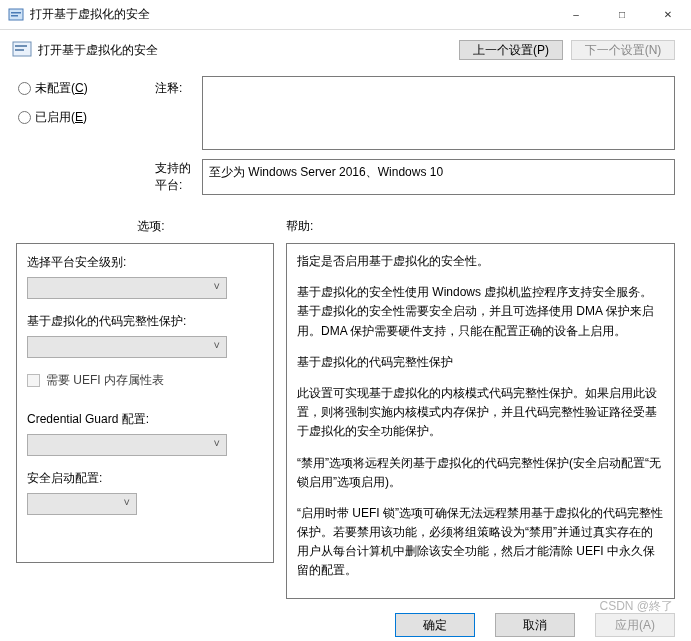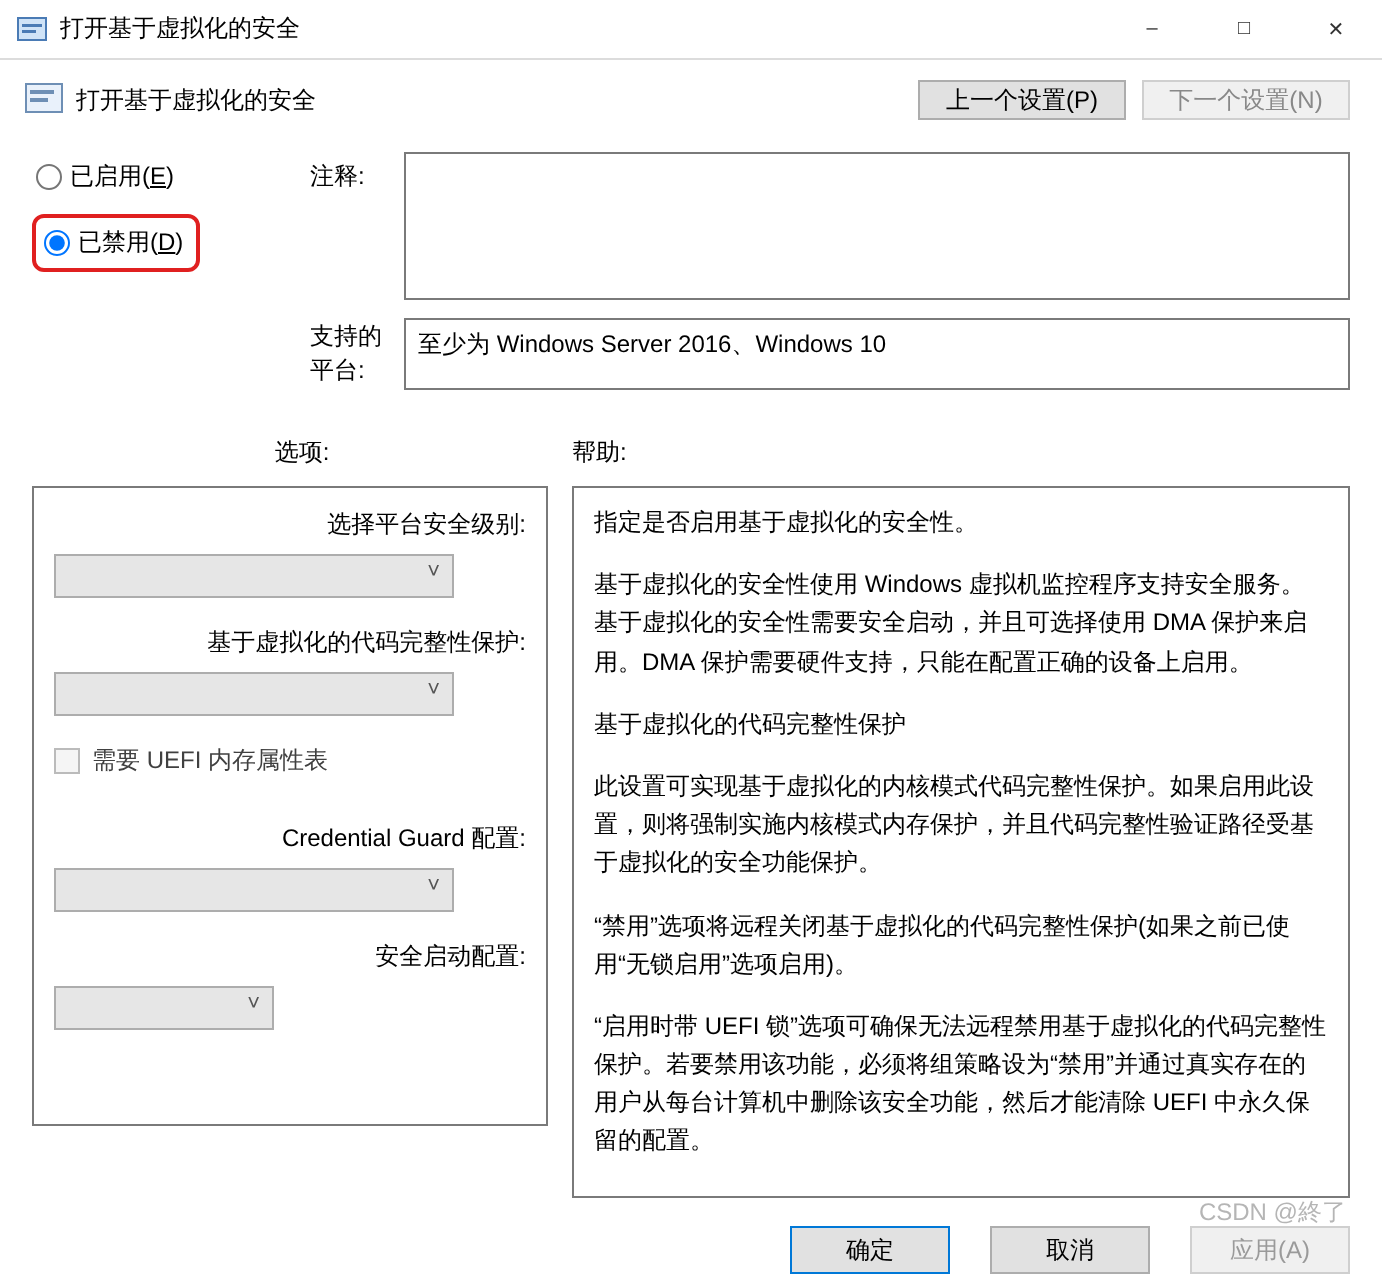--- a/index.html
+++ b/index.html
@@ -121,21 +121,20 @@
     display: flex;
     gap: 12px;
   }
   .options-panel {
     width: 258px;
     height: 320px;
     border: 1px solid #7a7a7a;
     padding: 10px 10px;
     overflow-y: scroll;
     background:#fff;
-    text-align:right;
   }
   .help-panel {
     flex: 1;
     height: 356px;
     border: 1px solid #7a7a7a;
     padding: 8px 10px;
     overflow-y: scroll;
     background:#fff;
     line-height: 1.6;
   }
@@ -224,25 +223,25 @@
   <button class="nav-btn"><span>上一个设置(P)</span></button>
   <button class="nav-btn" disabled=""><span>下一个设置(N)</span></button>
 </div>
 
 <div class="content">
 
   <div class="top-grid">
     <div class="radio-col">
       <label class="radio-item">
         <input type="radio" name="state" style="">
+        <span>未配置(<u class="ak">C</u>)</span>
+      </label>
+      <label class="radio-item">
+        <input type="radio" name="state" style="">
         <span>已启用(<u class="ak">E</u>)</span>
-      </label>
-      <label class="radio-item boxed">
-        <input type="radio" name="state" checked="" style="">
-        <span>已禁用(<u class="ak">D</u>)</span>
       </label>
     </div>
 
     <div class="label-col">
       <div class="lbl">注释:</div>
       <div class="lbl2">支持的平台:</div>
     </div>
 
     <div class="field-col">
       <textarea class="comment-box" style=""></textarea>
@@ -273,21 +272,21 @@
 
       <div class="opt-label">安全启动配置:</div>
       <div class="opt-select sm"></div>
     </div>
 
     <div class="help-panel">
       <p>指定是否启用基于虚拟化的安全性。</p>
       <p>基于虚拟化的安全性使用 Windows 虚拟机监控程序支持安全服务。基于虚拟化的安全性需要安全启动，并且可选择使用 DMA 保护来启用。DMA 保护需要硬件支持，只能在配置正确的设备上启用。</p>
       <p>基于虚拟化的代码完整性保护</p>
       <p>此设置可实现基于虚拟化的内核模式代码完整性保护。如果启用此设置，则将强制实施内核模式内存保护，并且代码完整性验证路径受基于虚拟化的安全功能保护。</p>
-      <p>“禁用”选项将远程关闭基于虚拟化的代码完整性保护(如果之前已使用“无锁启用”选项启用)。</p>
+      <p>“禁用”选项将远程关闭基于虚拟化的代码完整性保护(安全启动配置“无锁启用”选项启用)。</p>
       <p>“启用时带 UEFI 锁”选项可确保无法远程禁用基于虚拟化的代码完整性保护。若要禁用该功能，必须将组策略设为“禁用”并通过真实存在的用户从每台计算机中删除该安全功能，然后才能清除 UEFI 中永久保留的配置。</p>
     </div>
   </div>
 
 </div>
 
 <div class="footer">
   <button class="dlg-btn primary">确定</button>
   <button class="dlg-btn">取消</button>
   <button class="dlg-btn" disabled="">应用(A)</button>

